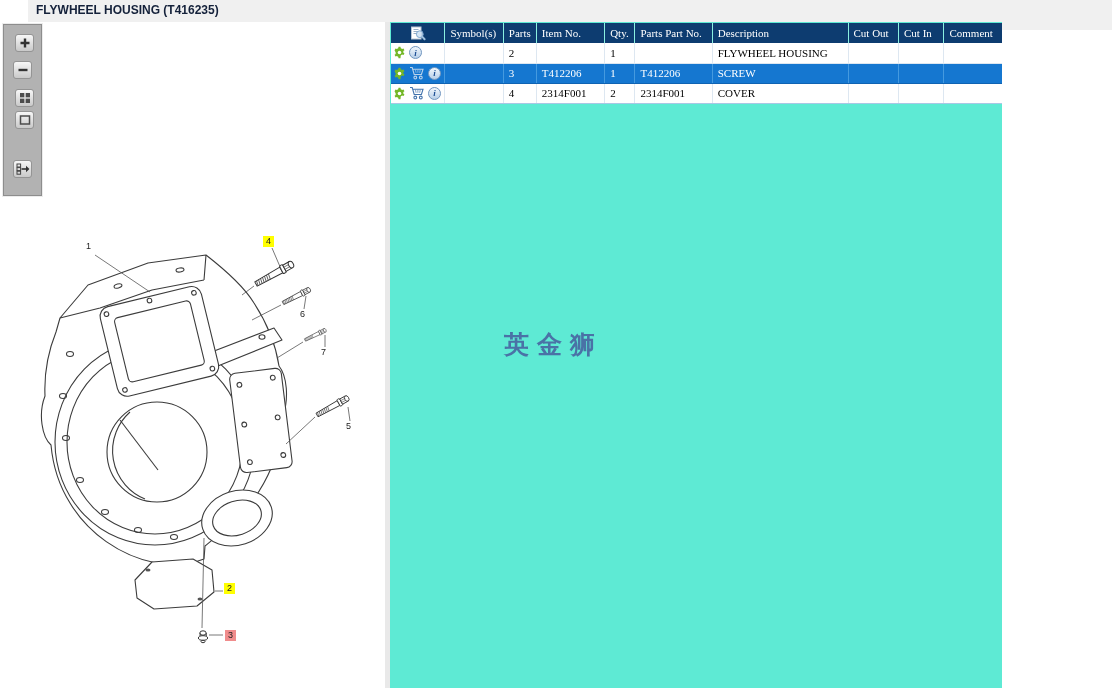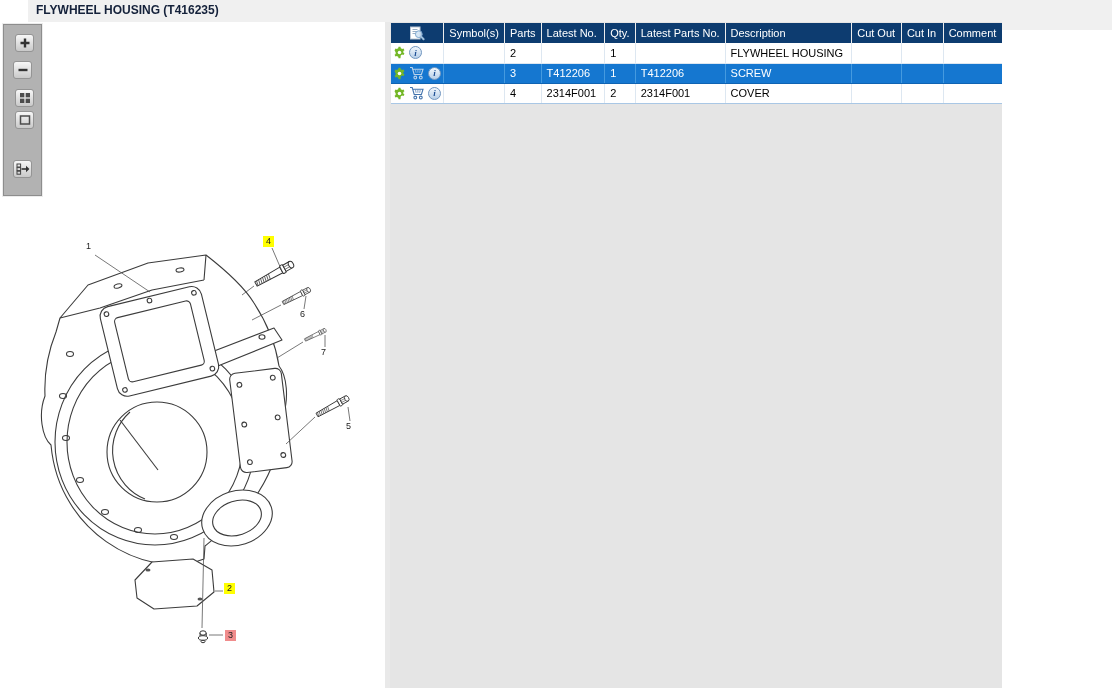--- a/index.html
+++ b/index.html
@@ -6,21 +6,21 @@
   body{width:1112px;height:688px;position:relative;background:#fff;
        font-family:"Liberation Sans",sans-serif;overflow:hidden;}
 
   
   .titlebar{position:absolute;left:0;top:0;width:1112px;height:30px;background:#f0f0f0;margin-left:28px;}
   .titlebar .t{position:absolute;left:8px;top:3px;font-size:12px;font-weight:bold;color:#14213a;}
 
   
   .left-panel{position:absolute;left:0;top:22px;width:385px;height:666px;background:#fff;}
   .divider{position:absolute;left:385px;top:22px;width:5px;height:666px;background:#e9e9e9;}
-  .right-panel{position:absolute;left:390px;top:22px;width:612px;height:666px;background:#e5e5e5;}
+  .right-panel{position:absolute;left:390px;top:22px;width:612px;height:666px;background:#5eead4;font-family:Liberation Serif, serif;}
 
   
   .toolbar{position:absolute;left:3px;top:2px;width:37px;height:170px;background:#b2b2b2;
            border:1px solid #8d8d8d;box-shadow:0 0 0 1px #ececec;}
   .tbtn{position:absolute;width:19px;height:18px;background:linear-gradient(#f7f7f7,#c9c9c9);
         border:1px solid #949494;border-radius:3px;display:flex;align-items:center;justify-content:center;
         padding:0;cursor:pointer;}
   .tbtn svg{display:block;}
 
   
@@ -232,23 +232,23 @@
             <svg width="16" height="15" viewBox="0 0 16 15">
               <rect x="1.5" y="1" width="9.5" height="12" fill="#fff" stroke="#b9c6d6"></rect>
               <path d="M3.5,3.5 h5 M3.5,5.5 h5 M3.5,7.5 h3" stroke="#8fa6c0" stroke-width="0.9"></path>
               <circle cx="9.8" cy="8.2" r="3.4" fill="#cfe2f3" fill-opacity="0.85" stroke="#7fa8d0"></circle>
               <path d="M12.2,10.6 L14.6,13.2" stroke="#9fc0dd" stroke-width="2" stroke-linecap="round"></path>
             </svg>
           </span>
         </th>
         <th>Symbol(s)</th>
         <th>Parts</th>
-        <th>Latest No.</th>
+        <th>Item No.</th>
         <th>Qty.</th>
-        <th>Latest Parts No.</th>
+        <th>Parts Part No.</th>
         <th>Description</th>
         <th>Cut Out</th>
         <th>Cut In</th>
         <th>Comment</th>
       </tr>
     </thead>
     <tbody>
       <tr>
         <td class="icons">
           <span class="iconcell">
@@ -317,13 +317,14 @@
         <td>2</td>
         <td>2314F001</td>
         <td>COVER</td>
         <td></td>
         <td></td>
         <td></td>
       </tr>
     </tbody>
   </table>
 
+  <div class="watermark">英金狮</div>
 </div>
 
 </body></html>

